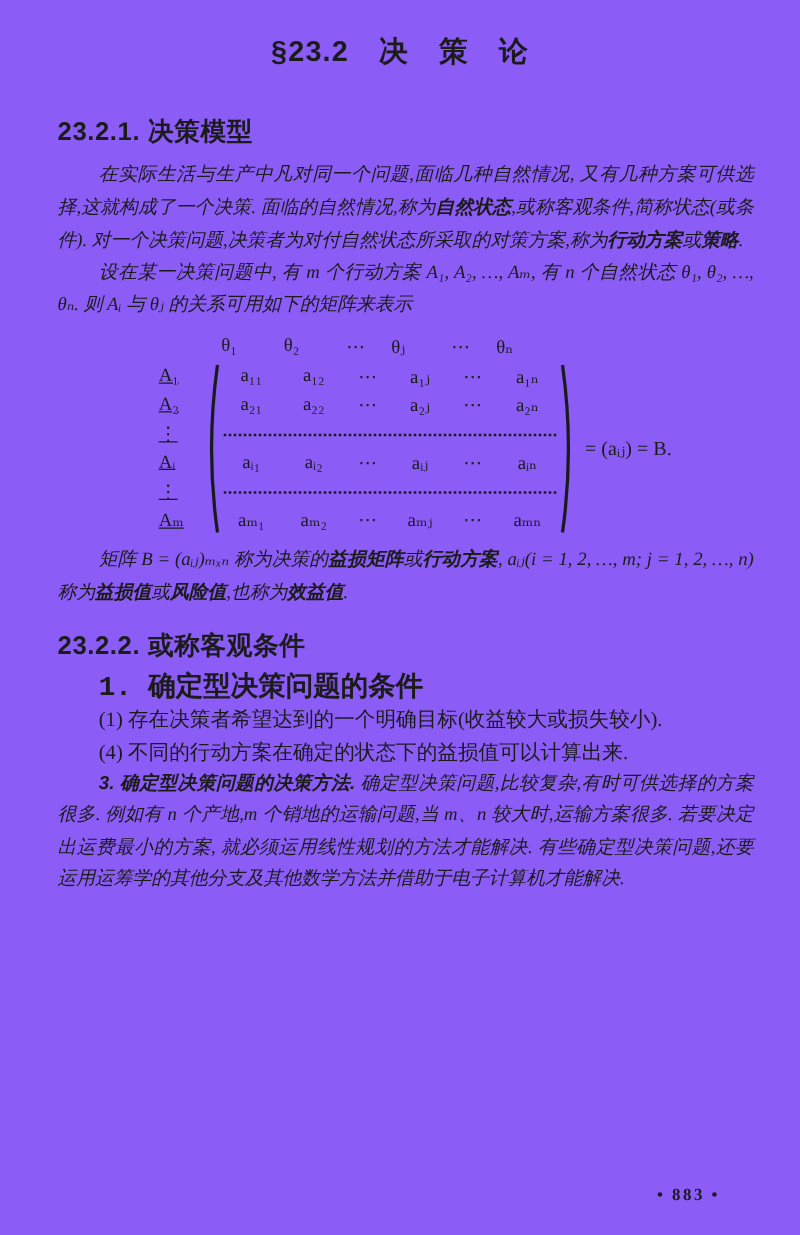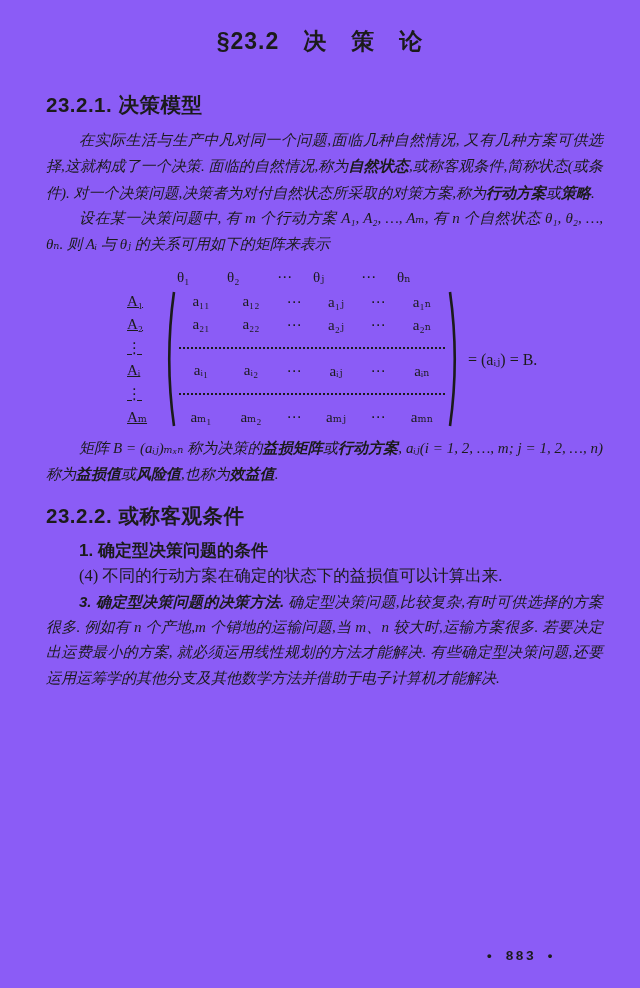--- a/index.html
+++ b/index.html
@@ -40,26 +40,26 @@
     text-indent: 33px;
     margin: 0;
     font-style: italic;
   }
   .para.gap-top { margin-top: 6px; }
   .seg-b {
     font-weight: bold;
     font-family: "Liberation Sans", "DejaVu Sans", sans-serif;
   }
   .list-title {
-    font-size: 17px;
+    font-size: 22px;
     line-height: 25.4px;
     margin-left: 33px;
     margin-top: 2px;
     font-weight: bold;
-    font-family: Liberation Sans, sans-serif;
+    font-family: Liberation Mono, monospace;
   }
   .cond-line {
     font-size: 16.5px;
     line-height: 25.4px;
     margin-left: 33px;
   }
   
   .matrix-block {
     margin: 7px 0 7px 81px;
     font-size: 15px;
@@ -103,26 +103,25 @@
     align-self: center;
   }
   .m-result {
     align-self: center;
     margin-left: 7px;
     font-size: 16px;
     white-space: nowrap;
   }
   .page-number {
     position: absolute;
-    right: 84px;
+    right: 64px;
     bottom: 24px;
     font-size: 13.5px;
     font-weight: bold;
     letter-spacing: 2px;
-    font-family: Liberation Mono, monospace;
   }
 </style>
 </head>
 <body>
 
 <div class="page">
   <div class="doc-title">§23.2　决　策　论</div>
 
   <div class="content">
     <div class="sec-heading">23.2.1. 决策模型</div>
@@ -185,20 +184,21 @@
         <div class="m-result">= (aᵢⱼ) = B.</div>
       </div>
     </div>
 
     <p class="para"><span>矩阵 B = (aᵢⱼ)ₘₓₙ 称为决策的</span><span class="seg-b">益损矩阵</span><span>或</span><span class="seg-b">行动方案</span><span>, aᵢⱼ(i = 1, 2, …, m; j = 1, 2, …, n) 称为</span><span class="seg-b">益损值</span><span>或</span><span class="seg-b">风险值</span><span>,也称为</span><span class="seg-b">效益值</span><span>.</span></p>
 
     <div class="sec-heading second">23.2.2. 或称客观条件</div>
 
     <div class="list-title">1. 确定型决策问题的条件</div>
     <div>
+        <div class="cond-line">(1) 存在决策者希望达到的一个明确目标(收益较大或损失较小).</div>
         <div class="cond-line">(4) 不同的行动方案在确定的状态下的益损值可以计算出来.</div>
       </div>
 
     <p class="para"><span class="seg-b">3. 确定型决策问题的决策方法.</span><span>  确定型决策问题,比较复杂,有时可供选择的方案很多.  例如有 n 个产地,m 个销地的运输问题,当 m、n 较大时,运输方案很多.  若要决定出运费最小的方案, 就必须运用线性规划的方法才能解决. 有些确定型决策问题,还要运用运筹学的其他分支及其他数学方法并借助于电子计算机才能解决.</span></p>
   </div>
 
   <div class="page-number">• 883 •</div>
 </div>
 
 </body></html>

